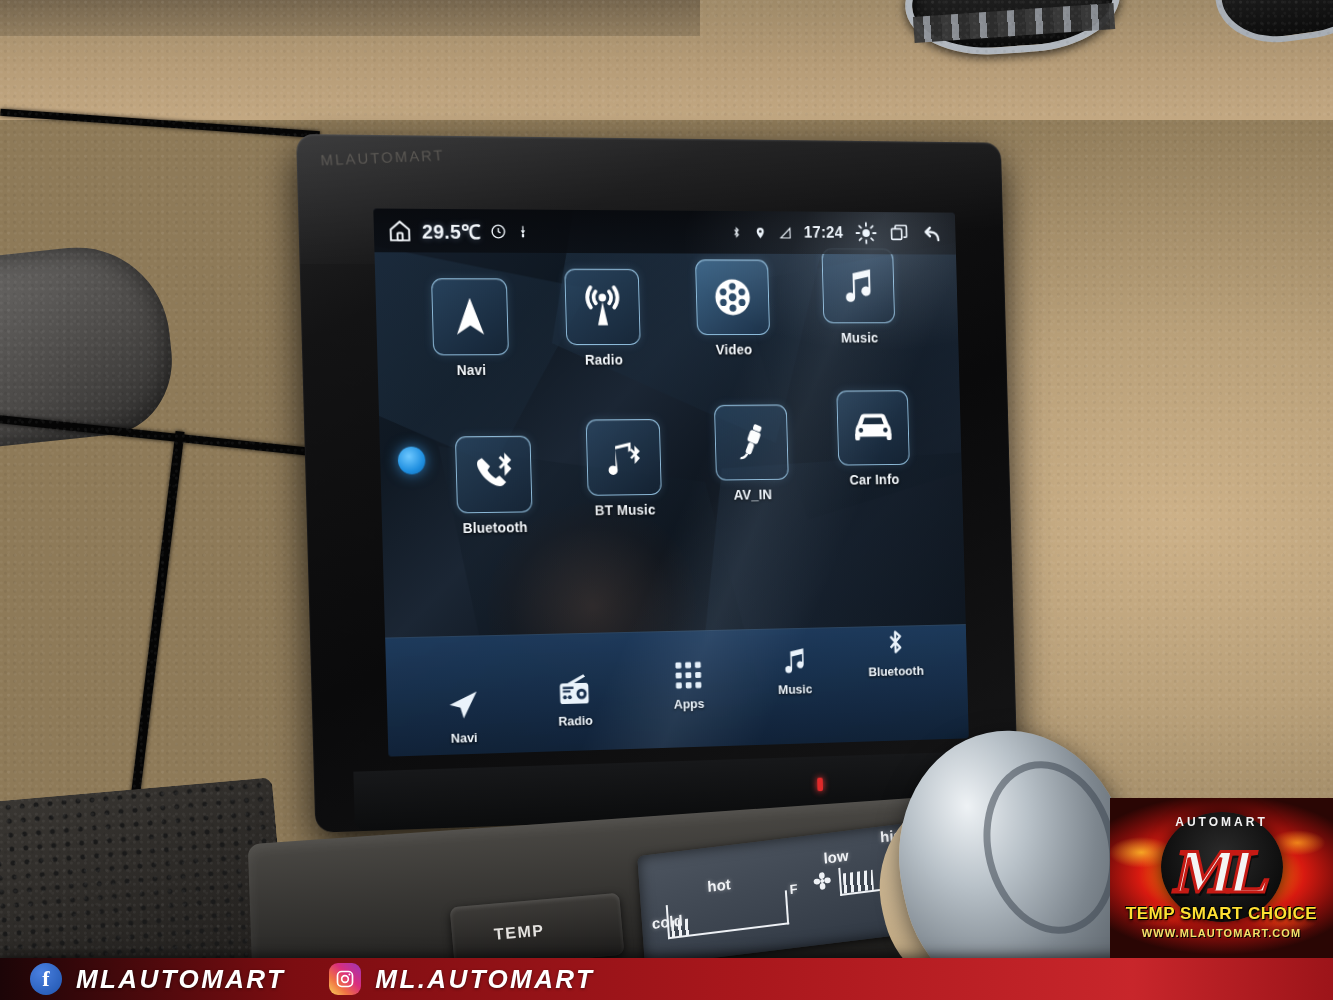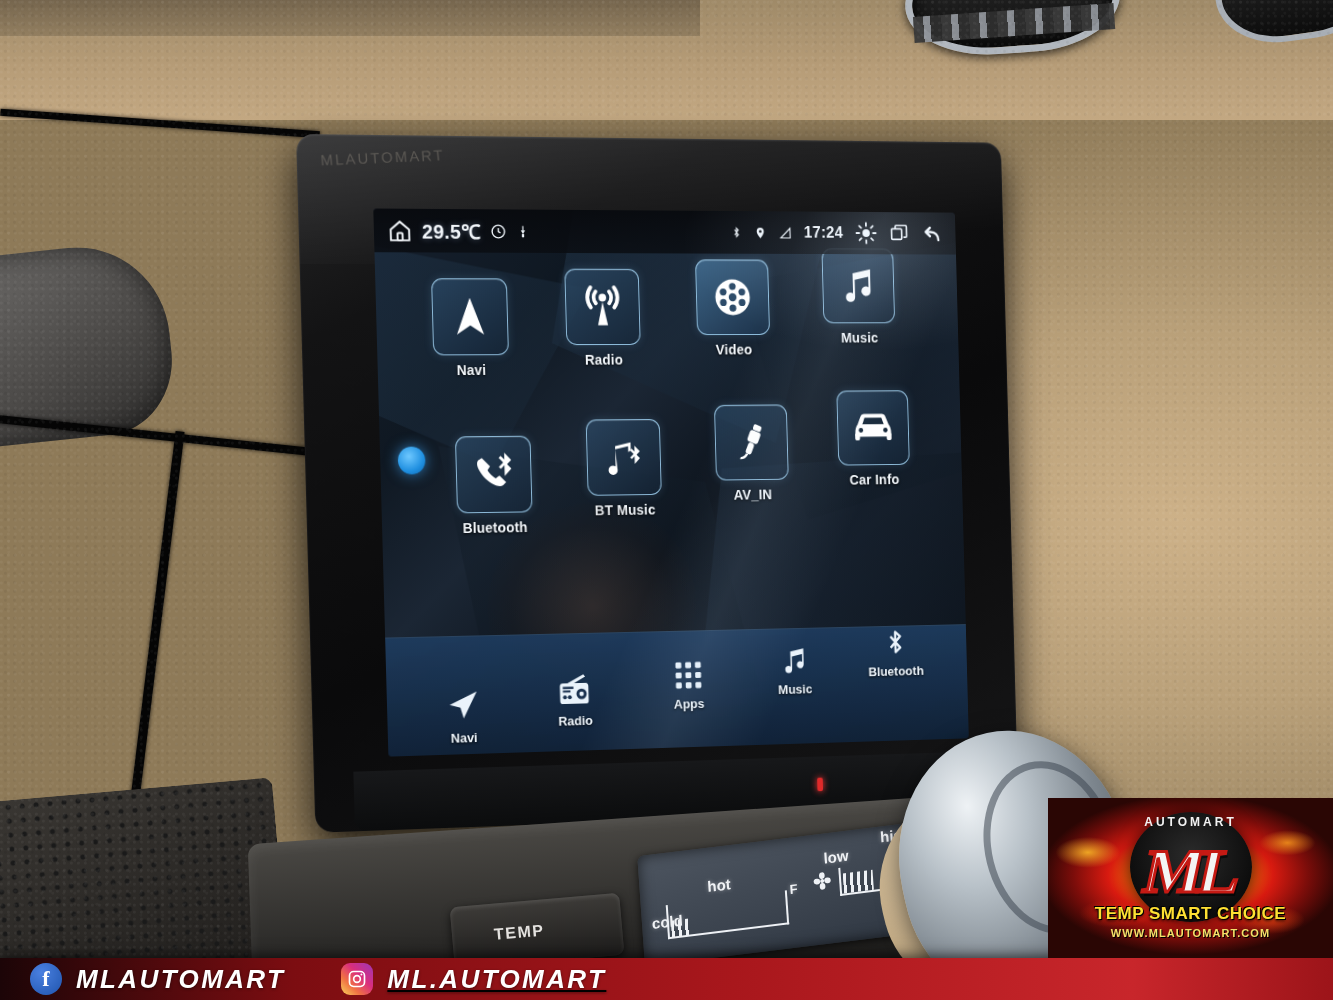--- a/index.html
+++ b/index.html
@@ -292,42 +292,42 @@
 
   
   #banner {
     position:absolute; left:0; bottom:0; width:1333px; height:42px;
     background: linear-gradient(90deg,#1c0507 0%, #7c0d11 22%, #a8171c 55%, #c8262b 85%, #9c1419 100%);
     display:flex; align-items:center; z-index:40;
     box-shadow: 0 -3px 12px rgba(0,0,0,.6);
   }
   .social { display:flex; align-items:center; gap:14px; }
   .social:first-of-type { margin-left:30px; }
-  .social + .social { margin-left:56px;text-decoration:underline; }
+  .social + .social { margin-left:44px; }
   .social-name {
     color:#fff; font-size:26px; font-weight:bold;
     letter-spacing:2.4px; font-style:italic;
     font-family:"Liberation Sans", sans-serif;
     text-shadow:0 1px 3px rgba(0,0,0,.5);
   }
   .fb-badge {
     width:32px;height:32px;border-radius:50%;
     background: radial-gradient(circle at 35% 30%, #4a80e0, #1f54ad);
     display:flex;align-items:center;justify-content:center;
     color:#fff;font-size:22px;font-weight:bold;font-family:"Liberation Serif",serif;
   }
   .ig-badge {
     width:32px;height:32px;border-radius:9px;
     background: linear-gradient(45deg,#f9d45c 0%,#f07243 30%,#da2e7d 60%,#9b36b7 100%);
     display:flex;align-items:center;justify-content:center;
   }
 
   
   #logo {
-    position:absolute; right:0; bottom:42px; width:285px; height:160px; z-index:41;
+    position:absolute; right:0; bottom:42px; width:223px; height:160px; z-index:41;
     background:
       radial-gradient(ellipse 150px 80px at 50% 48%, #ffd21a 0%, #ff8c0a 28%, #d81a10 55%, #7c0d0a 78%, #2a0604 100%),
       linear-gradient(180deg,#3a0806,#8a1410);
     overflow:hidden;
   }
   .logo-flame {
     position:absolute; inset:0;
     background:
       radial-gradient(ellipse 46px 22px at 14% 34%, rgba(255,190,40,.85), transparent 70%),
       radial-gradient(ellipse 40px 18px at 84% 28%, rgba(255,160,30,.8), transparent 70%),

